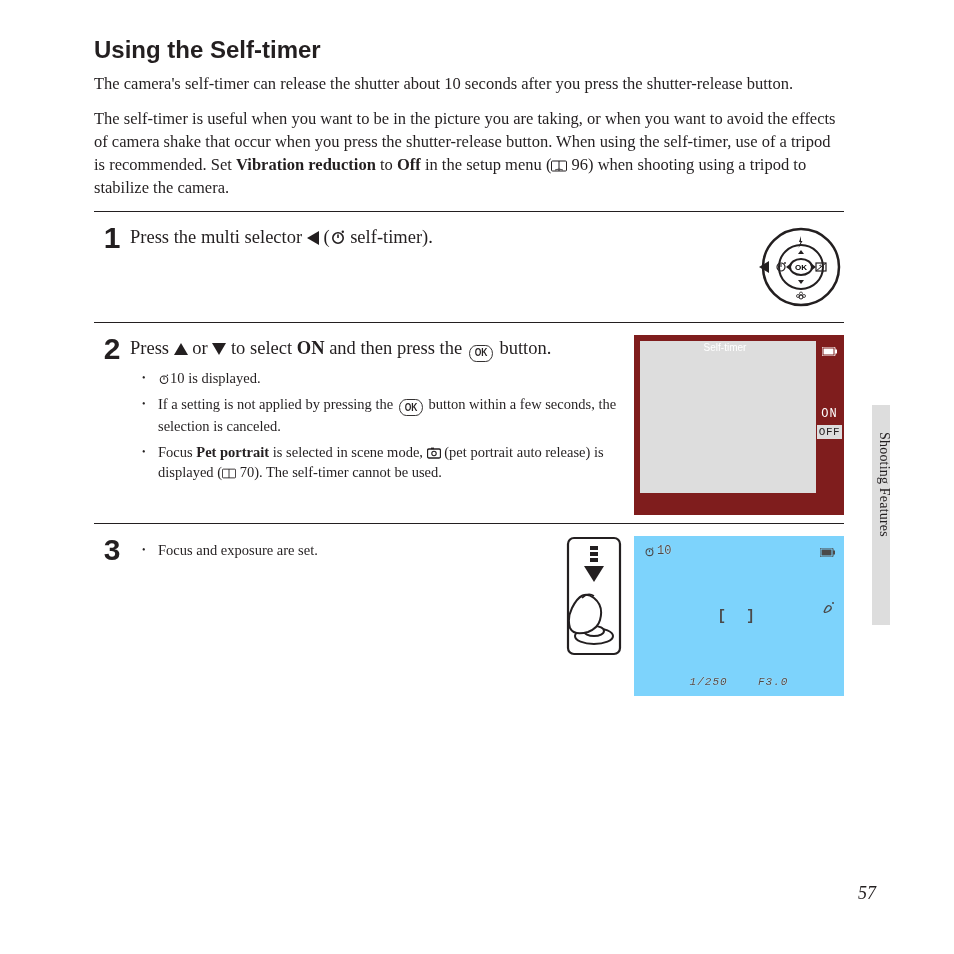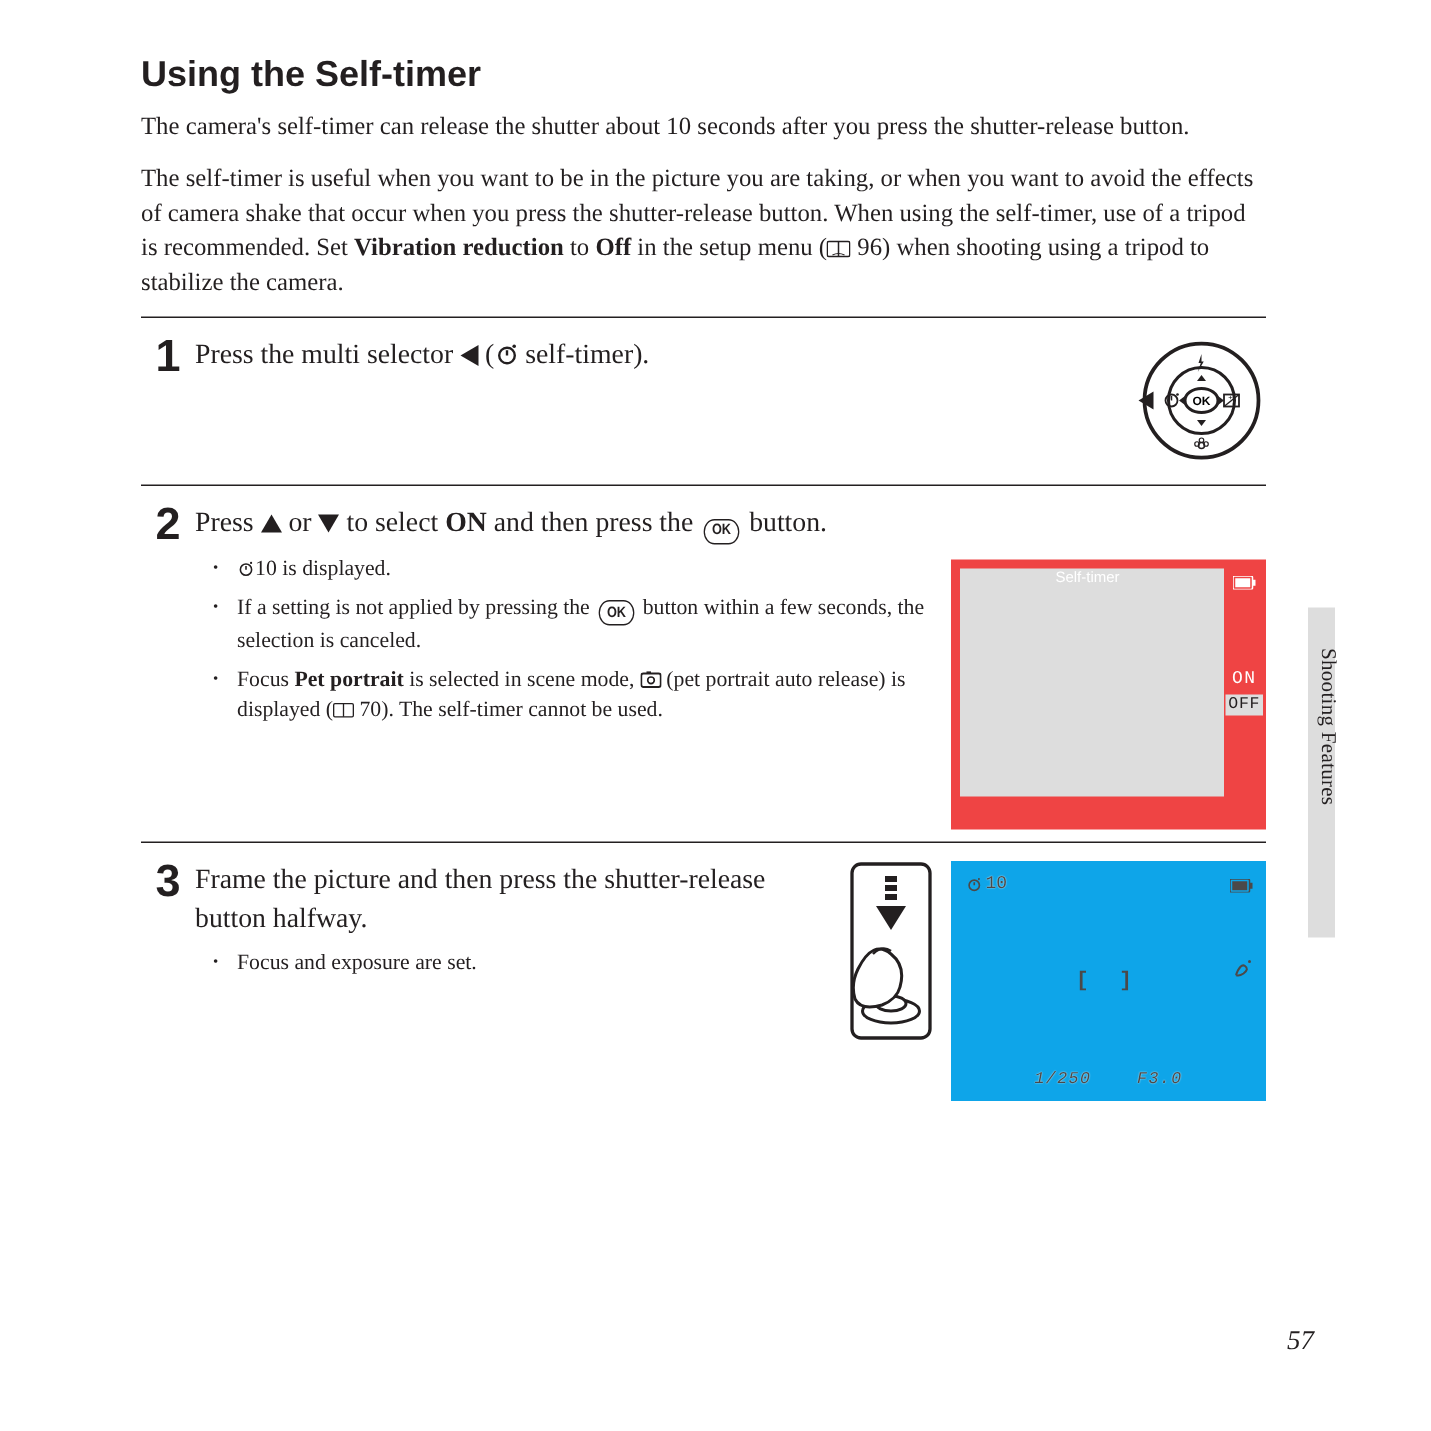--- a/index.html
+++ b/index.html
@@ -19,30 +19,30 @@
   .sinst{font-size:18.5px;line-height:26px;margin:0 0 6px 0;}
   ul.notes{list-style:none;margin:4px 0 0 0;padding:0 0 0 28px;font-size:14.5px;line-height:20px;}
   ul.notes li{position:relative;margin:3px 0 6px 0;}
   ul.notes li::before{content:"•";position:absolute;left:-16px;top:0;font-size:10px;}
   .sfig{flex:none;}
   
   .tab{position:absolute;right:64px;top:405px;width:18px;height:220px;background:#ddd;}
   .vert{position:absolute;right:62px;top:432px;font-size:14px;writing-mode:vertical-rl;text-orientation:mixed;letter-spacing:0.2px;}
   .pageno{position:absolute;right:78px;bottom:50px;font-style:italic;font-size:18px;font-family:Georgia,serif;text-align:center;}
   
-  .screen2{width:210px;height:180px;background:#ef4444;position:relative;font-family:Arial,Helvetica,sans-serif;margin-top:37px;}
+  .screen2{width:210px;height:180px;background:#7f1d1d;position:relative;font-family:Arial,Helvetica,sans-serif;}
   .screen2 .canvas{position:absolute;left:6px;top:6px;right:28px;bottom:22px;background:#ddd;}
   .screen2 .title{position:absolute;top:7px;left:0;right:28px;text-align:center;color:#fff;font-size:10px;}
   .screen2 .batt{position:absolute;right:6px;top:7px;}
   .screen2 .on{position:absolute;right:2px;top:72px;width:25px;color:#fff;font-size:12px;text-align:center;font-family:'Courier New',monospace;letter-spacing:1px;}
   .screen2 .off{position:absolute;right:2px;top:90px;width:25px;background:#ddd;color:#231f20;font-size:11px;text-align:center;font-family:'Courier New',monospace;letter-spacing:0.5px;padding:1px 0;}
   
   .press{width:56px;height:120px;margin-right:12px;}
   
-  .screen3{width:210px;height:160px;background:#0ea5e9;position:relative;font-family:'Courier New',monospace;}
+  .screen3{width:210px;height:160px;background:#7dd3fc;position:relative;font-family:'Courier New',monospace;}
   .screen3 .t10{position:absolute;left:10px;top:8px;font-size:12px;color:#4b4949;text-shadow:0 0 1px #fff;display:flex;align-items:center;gap:2px;}
   .screen3 .batt{position:absolute;right:8px;top:8px;}
   .screen3 .gr{position:absolute;right:8px;top:64px;font-size:12px;color:#4b4949;}
   .screen3 .brk{position:absolute;left:50%;top:50%;transform:translate(-50%,-50%);font-size:14px;color:#4b4949;letter-spacing:6px;font-weight:700;}
   .screen3 .bl{position:absolute;left:50%;bottom:8px;transform:translateX(-50%);font-size:11px;color:#4b4949;text-shadow:0 0 1px #fff;letter-spacing:1px;font-style:italic;}
   
   .tri-l{display:inline-block;width:0;height:0;border-top:7px solid transparent;border-bottom:7px solid transparent;border-right:12px solid #231f20;vertical-align:-2px;}
   .tri-u{display:inline-block;width:0;height:0;border-left:7px solid transparent;border-right:7px solid transparent;border-bottom:12px solid #231f20;vertical-align:-1px;}
   .tri-d{display:inline-block;width:0;height:0;border-left:7px solid transparent;border-right:7px solid transparent;border-top:12px solid #231f20;vertical-align:-1px;}
   .okglyph{display:inline-flex;align-items:center;justify-content:center;border:1.6px solid #231f20;border-radius:999px;height:15px;min-width:22px;padding:0 2px;font:700 10px/1 Arial;vertical-align:-2px;transform:scaleX(0.85);}
@@ -160,21 +160,20 @@
         </div>
         <div class="on">ON</div>
         <div class="off">OFF</div>
       </div>
     </div>
   </div>
 
   <div class="step">
     <div class="snum">3</div>
     <div class="sbody">
-      <p class="sinst">Frame the picture and then press the shutter-release button halfway.</p>
       <ul class="notes">
         <li>Focus and exposure are set.</li>
       </ul>
     </div>
     <div class="sfig" style="display:flex;align-items:flex-start;">
       <div class="press">
         <svg width="56" height="120" viewBox="0 0 56 120">
           <rect x="2" y="2" width="52" height="116" rx="6" fill="#fff" stroke="#231f20" stroke-width="2.2"></rect>
 
           <rect x="24" y="10" width="8" height="4" fill="#231f20"></rect>

